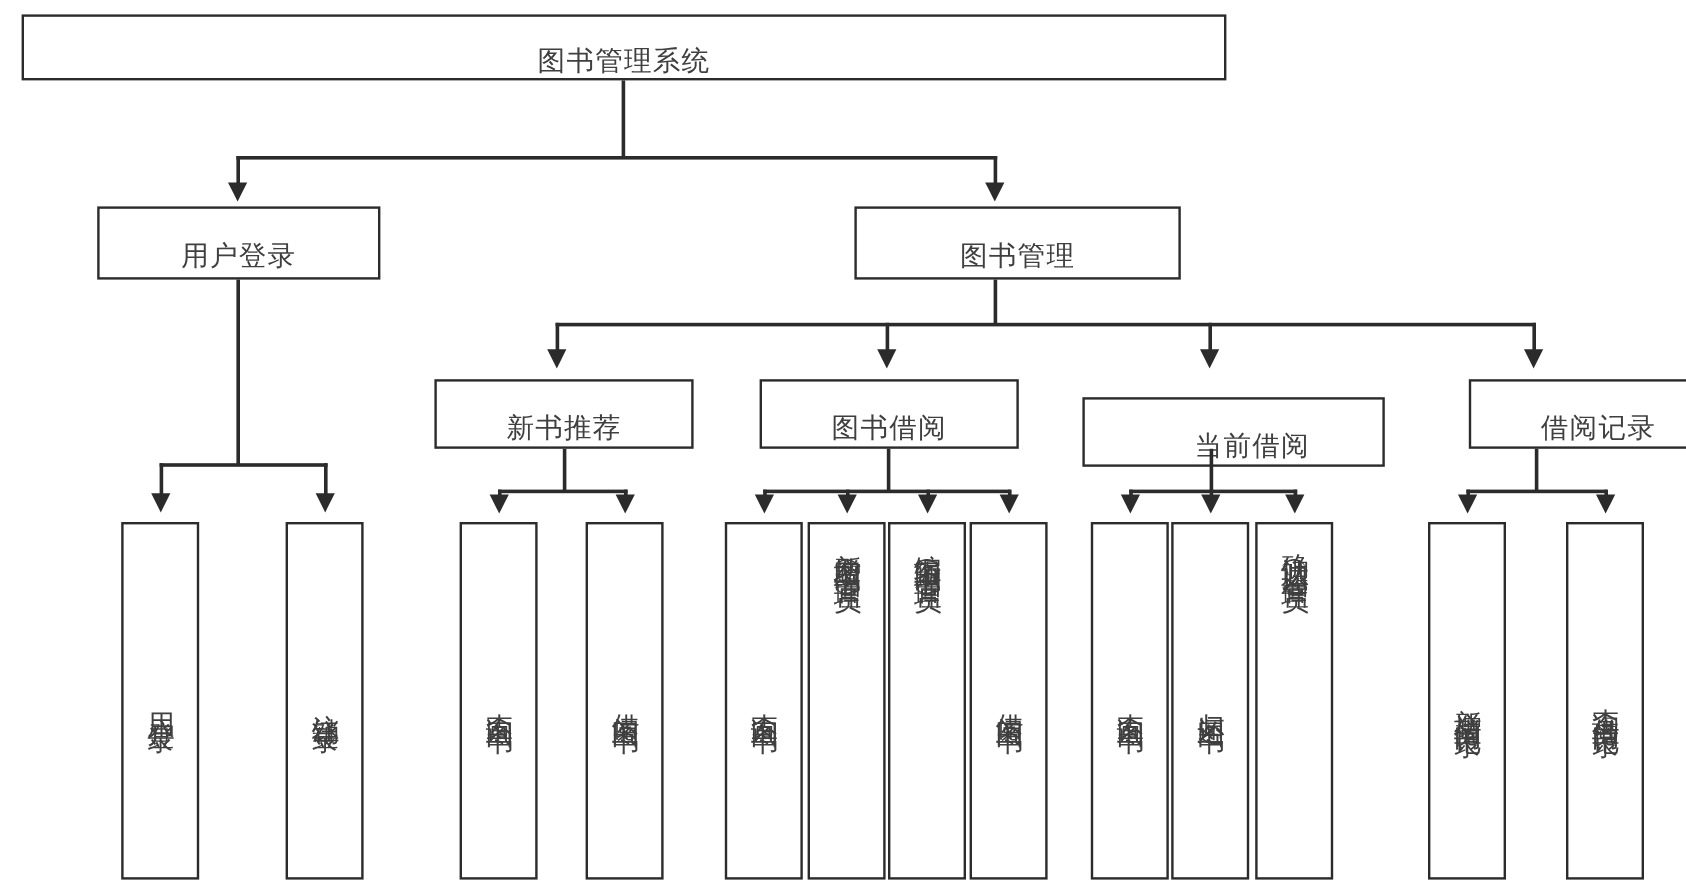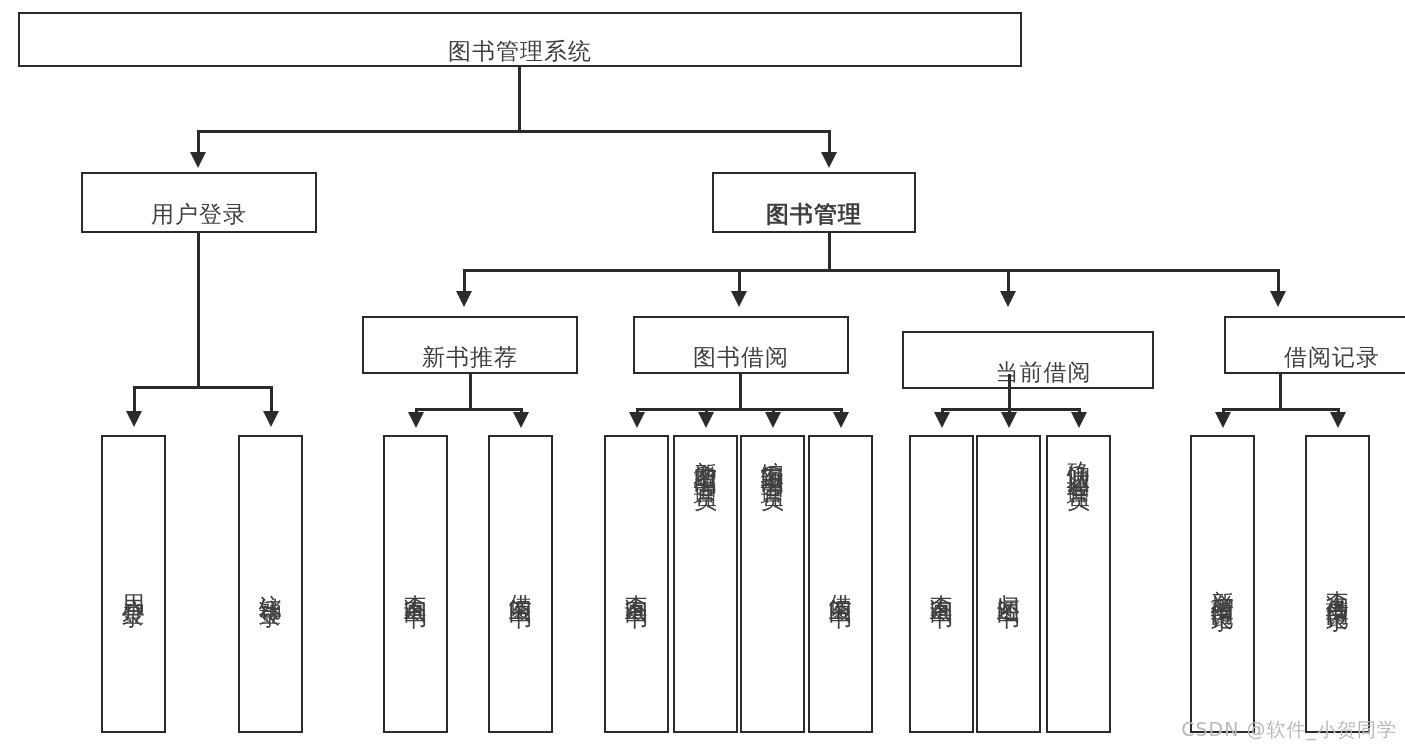--- a/index.html
+++ b/index.html
@@ -100,21 +100,21 @@
   <div class="ln vz" style="left:197px;top:130px;height:24px;"></div>
   <div class="arw" style="left:190px;top:152px;"></div>
 
   <div class="ln vz" style="left:828px;top:130px;height:24px;"></div>
   <div class="arw" style="left:821px;top:152px;"></div>
 
   <div class="node h" style="left:81px;top:172px;width:236px;height:61px;">
     <span class="label">用户登录</span>
   </div>
 
-  <div class="node h" style="left:712px;top:172px;width:204px;height:61px;font-weight:bold;">
+  <div class="node h" style="left:712px;top:172px;width:272px;height:61px;">
     <span class="label">图书管理</span>
   </div>
 
   <div class="ln vz" style="left:197px;top:233px;height:155px;"></div>
   <div class="ln hz" style="left:133px;top:386px;width:140px;"></div>
   <div class="ln vz" style="left:133px;top:386px;height:27px;"></div>
   <div class="arw" style="left:126px;top:411px;"></div>
   <div class="ln vz" style="left:270px;top:386px;height:27px;"></div>
   <div class="arw" style="left:263px;top:411px;"></div>
 
@@ -213,15 +213,14 @@
     <span class="label">确认归还（管理员）</span>
   </div>
 
   <div class="node v mid" style="left:1190px;top:435px;width:65px;height:298px;">
     <span class="label">新增借阅记录</span>
   </div>
   <div class="node v mid" style="left:1305px;top:435px;width:65px;height:298px;">
     <span class="label">查询借阅记录</span>
   </div>
 
-  <div id="watermark">CSDN @软件_小贺同学</div>
 
 </div>
 
 </body></html>

